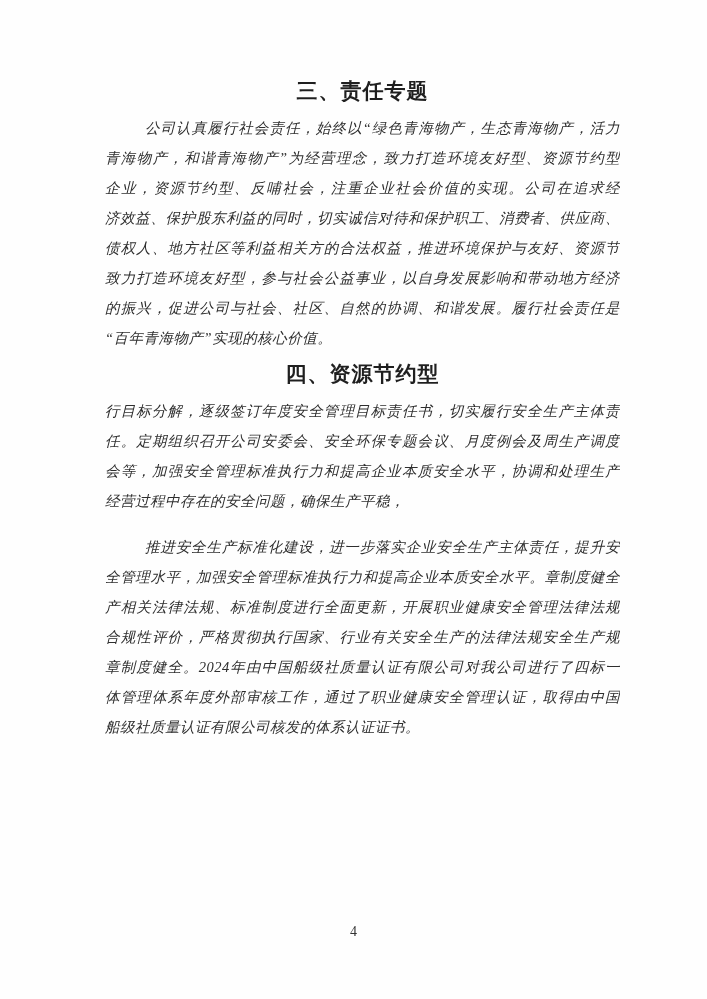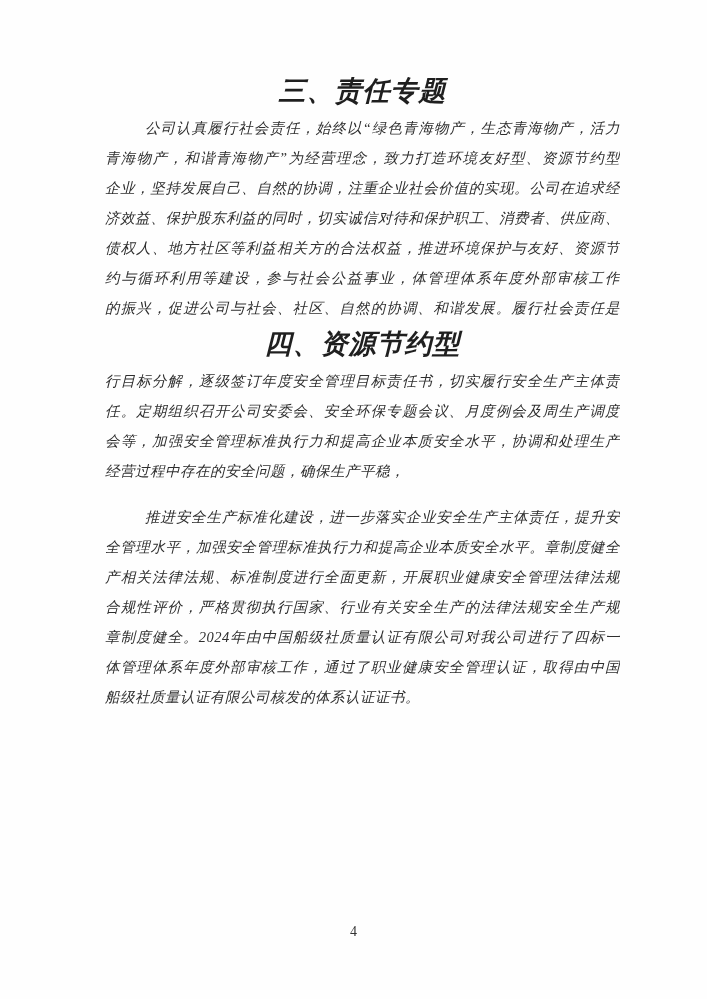--- a/index.html
+++ b/index.html
@@ -15,27 +15,26 @@
   }
   .content {
     position: absolute;
     left: 105px;
     top: 78px;
     width: 515px;
   }
   .heading {
     font-family: "Liberation Sans", "DejaVu Sans", sans-serif;
     font-weight: bold;
-    font-size: 27px;
+    font-size: 21px;
     line-height: 26px;
     color: #1f1f1f;
     text-align: center;
     letter-spacing: 1px;
     margin: 0 0 9px 0;
-    font-style: italic;
   }
   .para { margin: 0 0 16px 0; }
   .para.tight { margin-bottom: 8px; }
   .ln {
     font-size: 14.5px;
     line-height: 30px;
     letter-spacing: 0.5px;
     text-align: justify;
     text-align-last: justify;
     overflow: hidden;
@@ -59,25 +58,26 @@
 <body>
 
 <div class="page">
   <div class="content">
 
     <div class="heading">三、责任专题</div>
 
     <div class="para tight">
       <div class="ln first">公司认真履行社会责任，始终以“绿色青海物产，生态青海物产，活力</div>
       <div class="ln">青海物产，和谐青海物产”为经营理念，致力打造环境友好型、资源节约型</div>
-      <div class="ln">企业，坚持发展自己、自然的协调，注重企业社会价值的实现。公司在追求经</div>
+      <div class="ln">企业，资源节约型、反哺社会，注重企业社会价值的实现。公司在追求经</div>
       <div class="ln">济效益、保护股东利益的同时，切实诚信对待和保护职工、消费者、供应商、</div>
       <div class="ln">债权人、地方社区等利益相关方的合法权益，推进环境保护与友好、资源节</div>
-      <div class="ln">约与循环利用等建设，参与社会公益事业，体管理体系年度外部审核工作</div>
+      <div class="ln">致力打造环境友好型，参与社会公益事业，以自身发展影响和带动地方经济</div>
       <div class="ln">的振兴，促进公司与社会、社区、自然的协调、和谐发展。履行社会责任是</div>
+      <div class="ln plast">“百年青海物产”实现的核心价值。</div>
     </div>
 
     <div class="heading">四、资源节约型</div>
 
     <div class="para">
       <div class="ln">行目标分解，逐级签订年度安全管理目标责任书，切实履行安全生产主体责</div>
       <div class="ln">任。定期组织召开公司安委会、安全环保专题会议、月度例会及周生产调度</div>
       <div class="ln">会等，加强安全管理标准执行力和提高企业本质安全水平，协调和处理生产</div>
       <div class="ln plast">经营过程中存在的安全问题，确保生产平稳，</div>
     </div>

